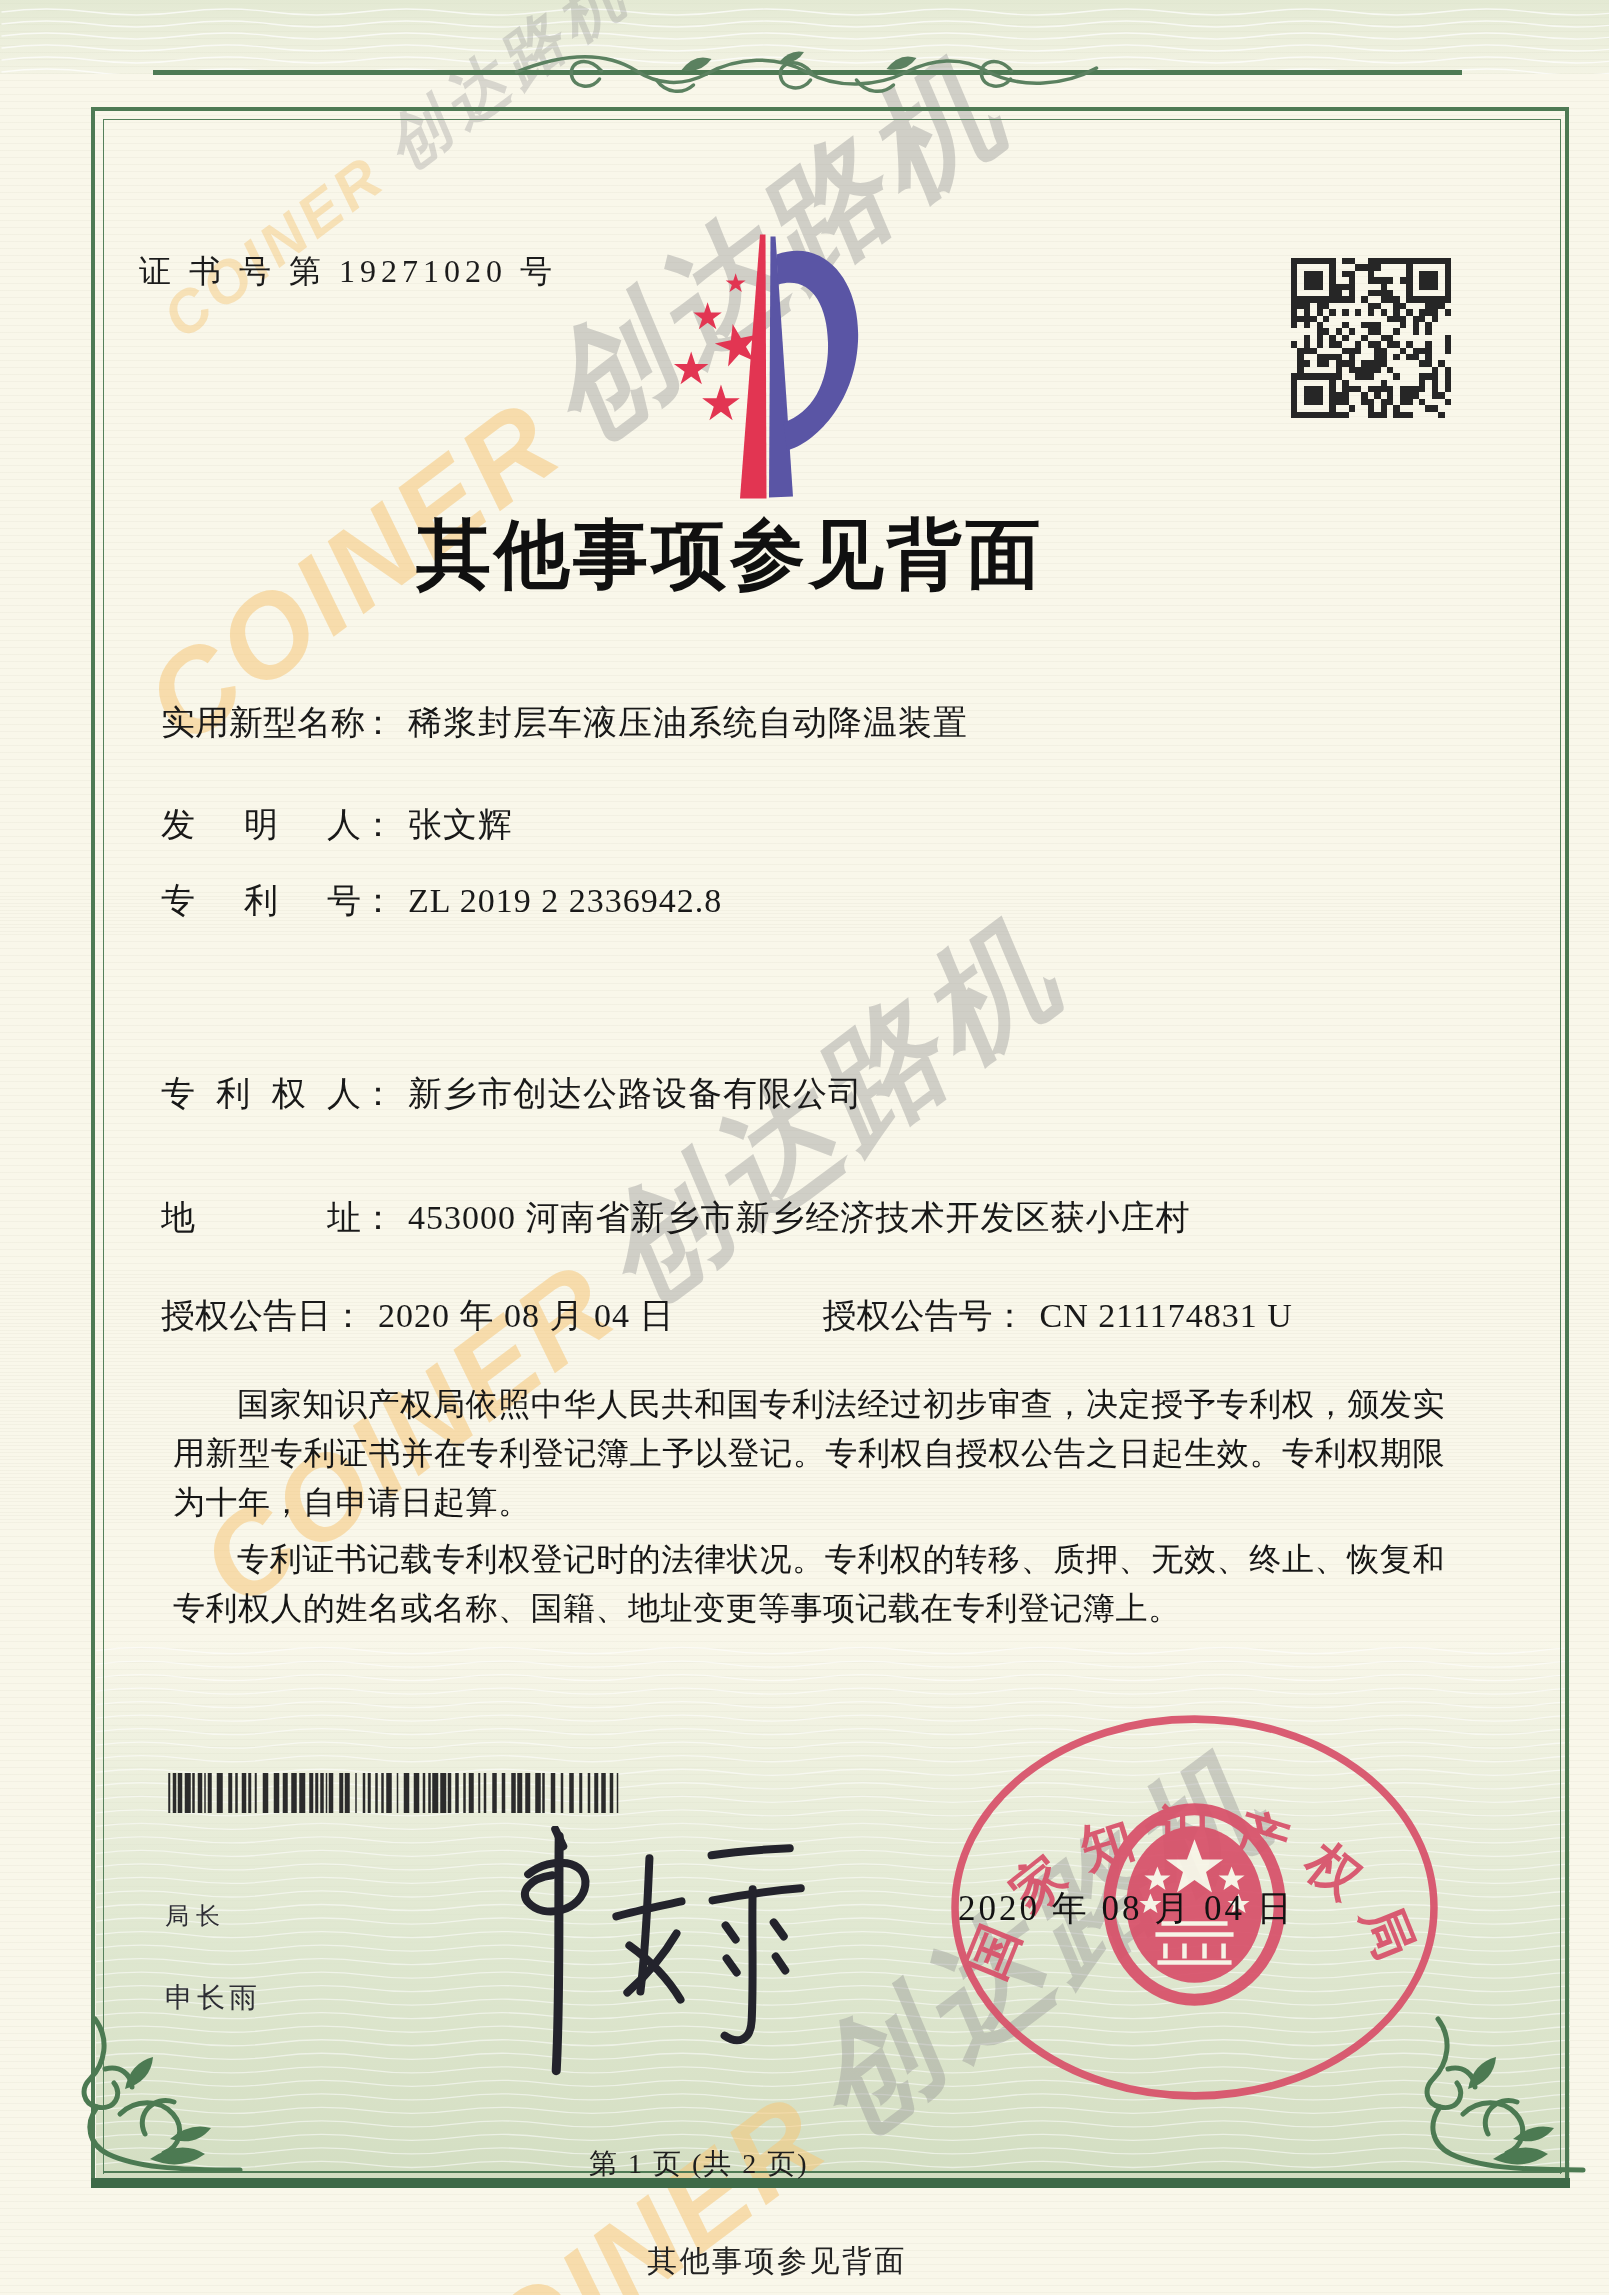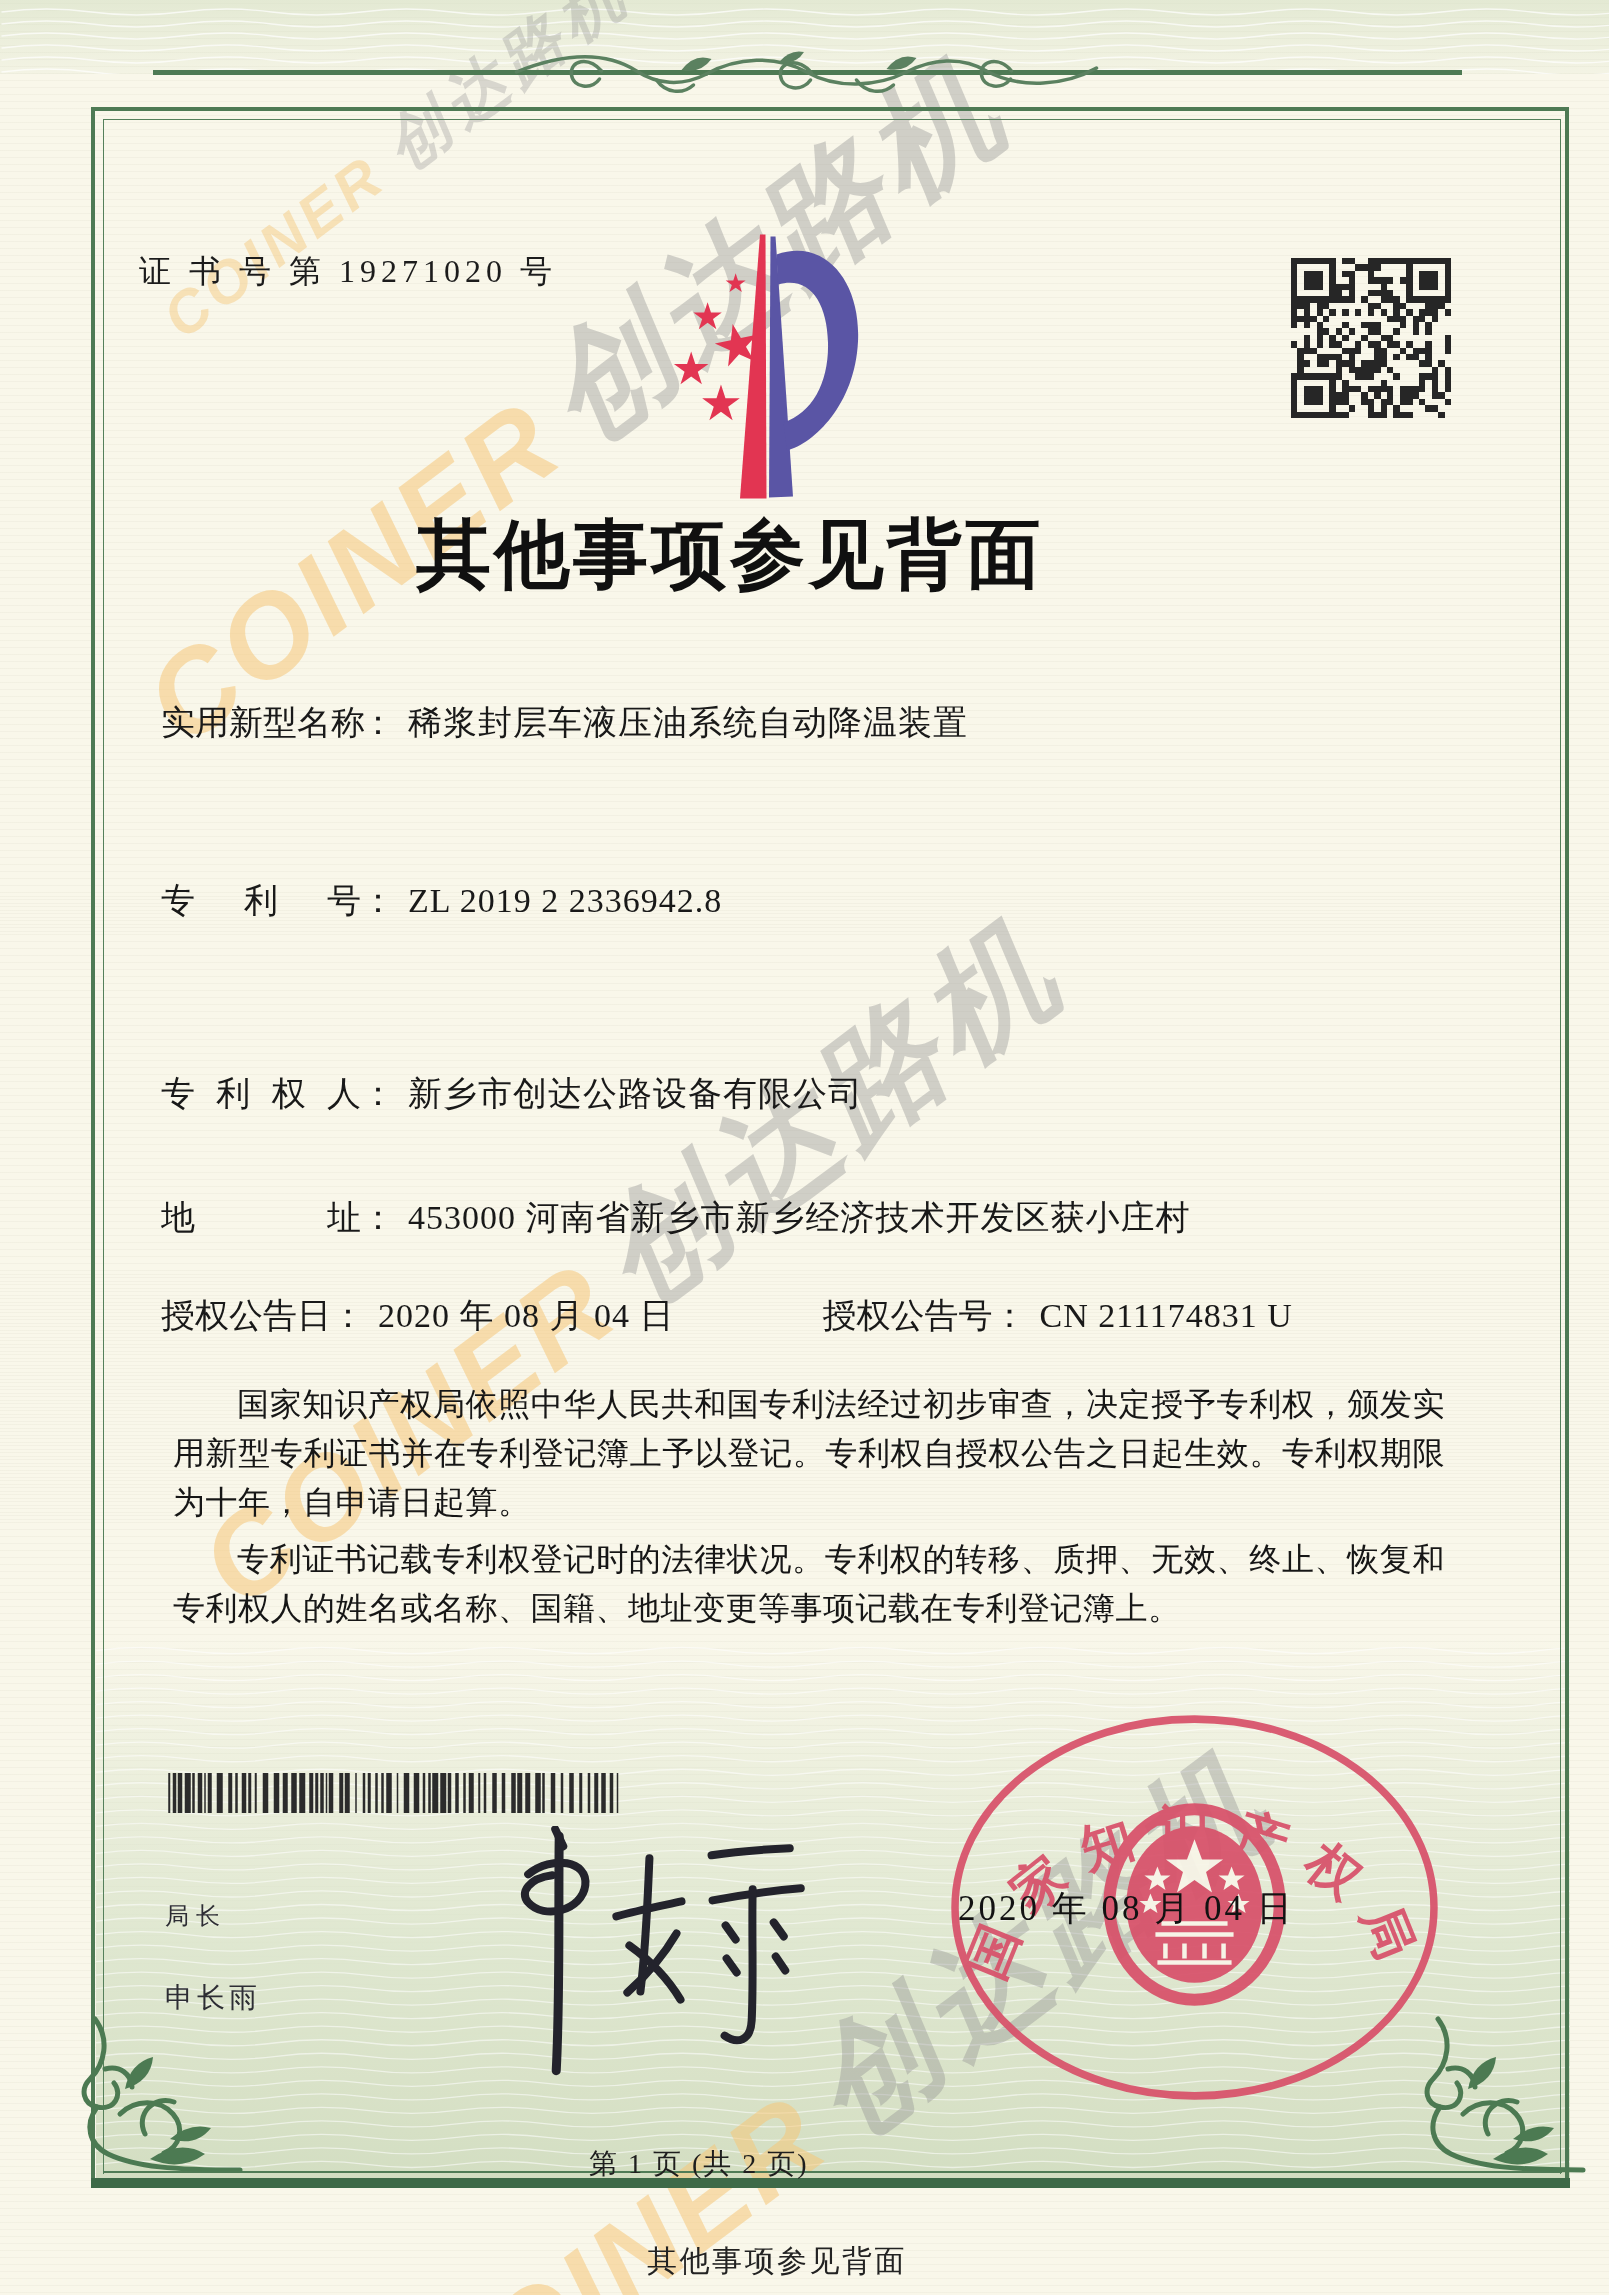--- a/index.html
+++ b/index.html
@@ -512,20 +512,23 @@
       <rect x="17" y="24" width="1" height="1" fill="#262626"></rect>
       <rect x="18" y="24" width="1" height="1" fill="#262626"></rect>
       <rect x="23" y="24" width="1" height="1" fill="#262626"></rect>
     </svg>
 
   <div class="title">其他事项参见背面</div>
 
   <div class="row" style="top:700px">
     <span class="f-label">实用新型名称</span><span class="f-colon">：</span><span class="f-value">稀浆封层车液压油系统自动降温装置</span>
   </div>
+  <div class="row" style="top:802px">
+    <span class="f-label">发明人</span><span class="f-colon">：</span><span class="f-value">张文辉</span>
+  </div>
   <div class="row" style="top:878px">
     <span class="f-label">专利号</span><span class="f-colon">：</span><span class="f-value">ZL 2019 2 2336942.8</span>
   </div>
   <div class="row" style="top:1071px">
     <span class="f-label">专利权人</span><span class="f-colon">：</span><span class="f-value">新乡市创达公路设备有限公司</span>
   </div>
   <div class="row" style="top:1195px">
     <span class="f-label">地址</span><span class="f-colon">：</span><span class="f-value">453000 河南省新乡市新乡经济技术开发区获小庄村</span>
   </div>
   <div class="row" style="top:1293px">

